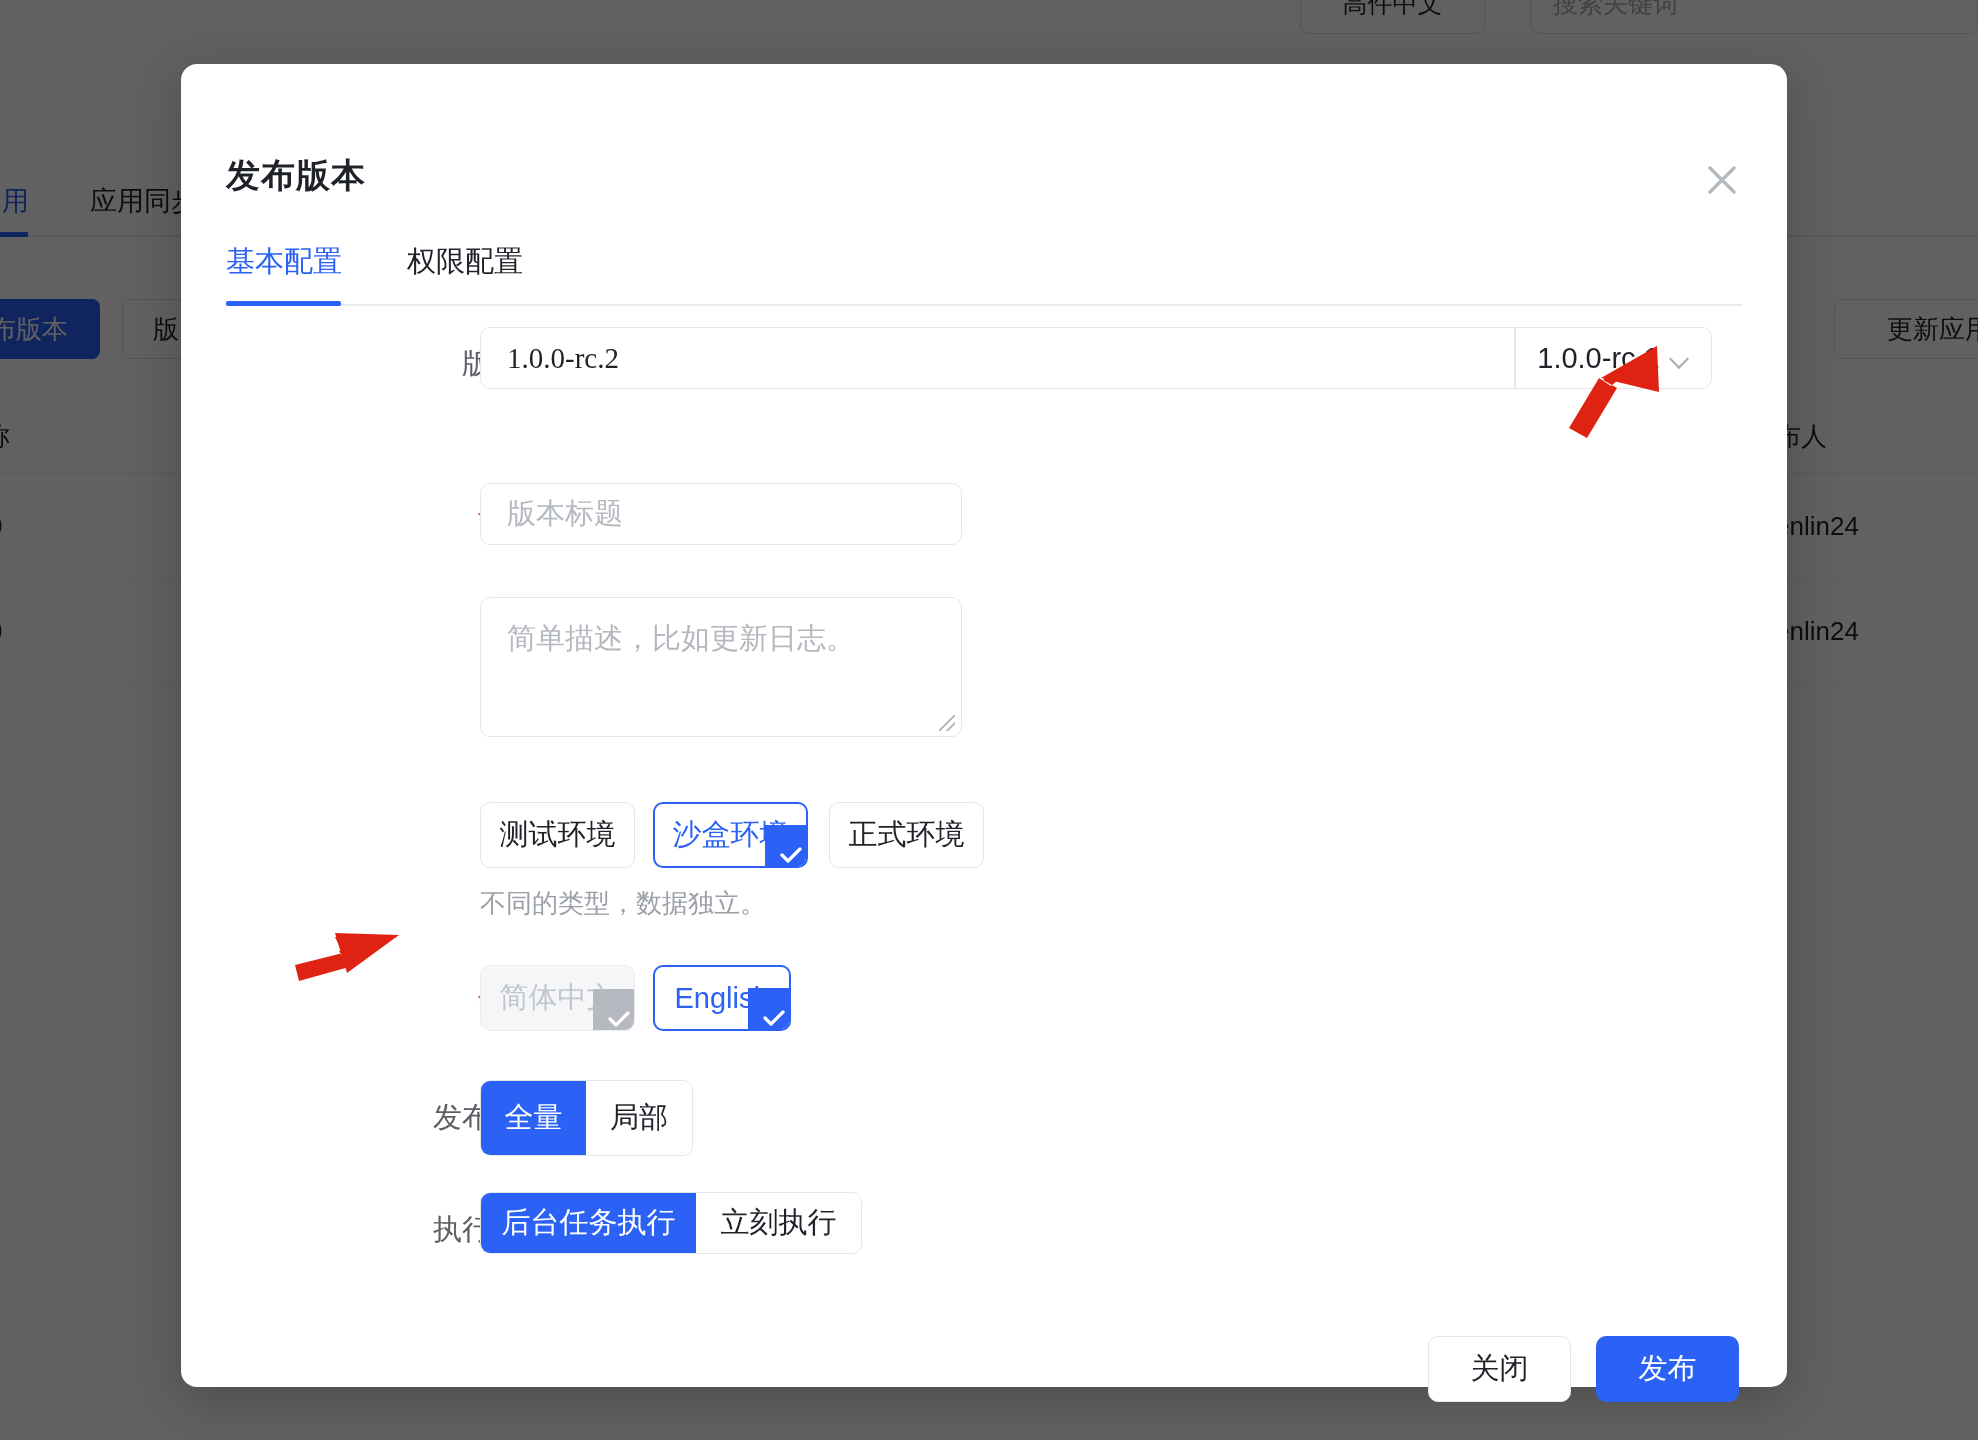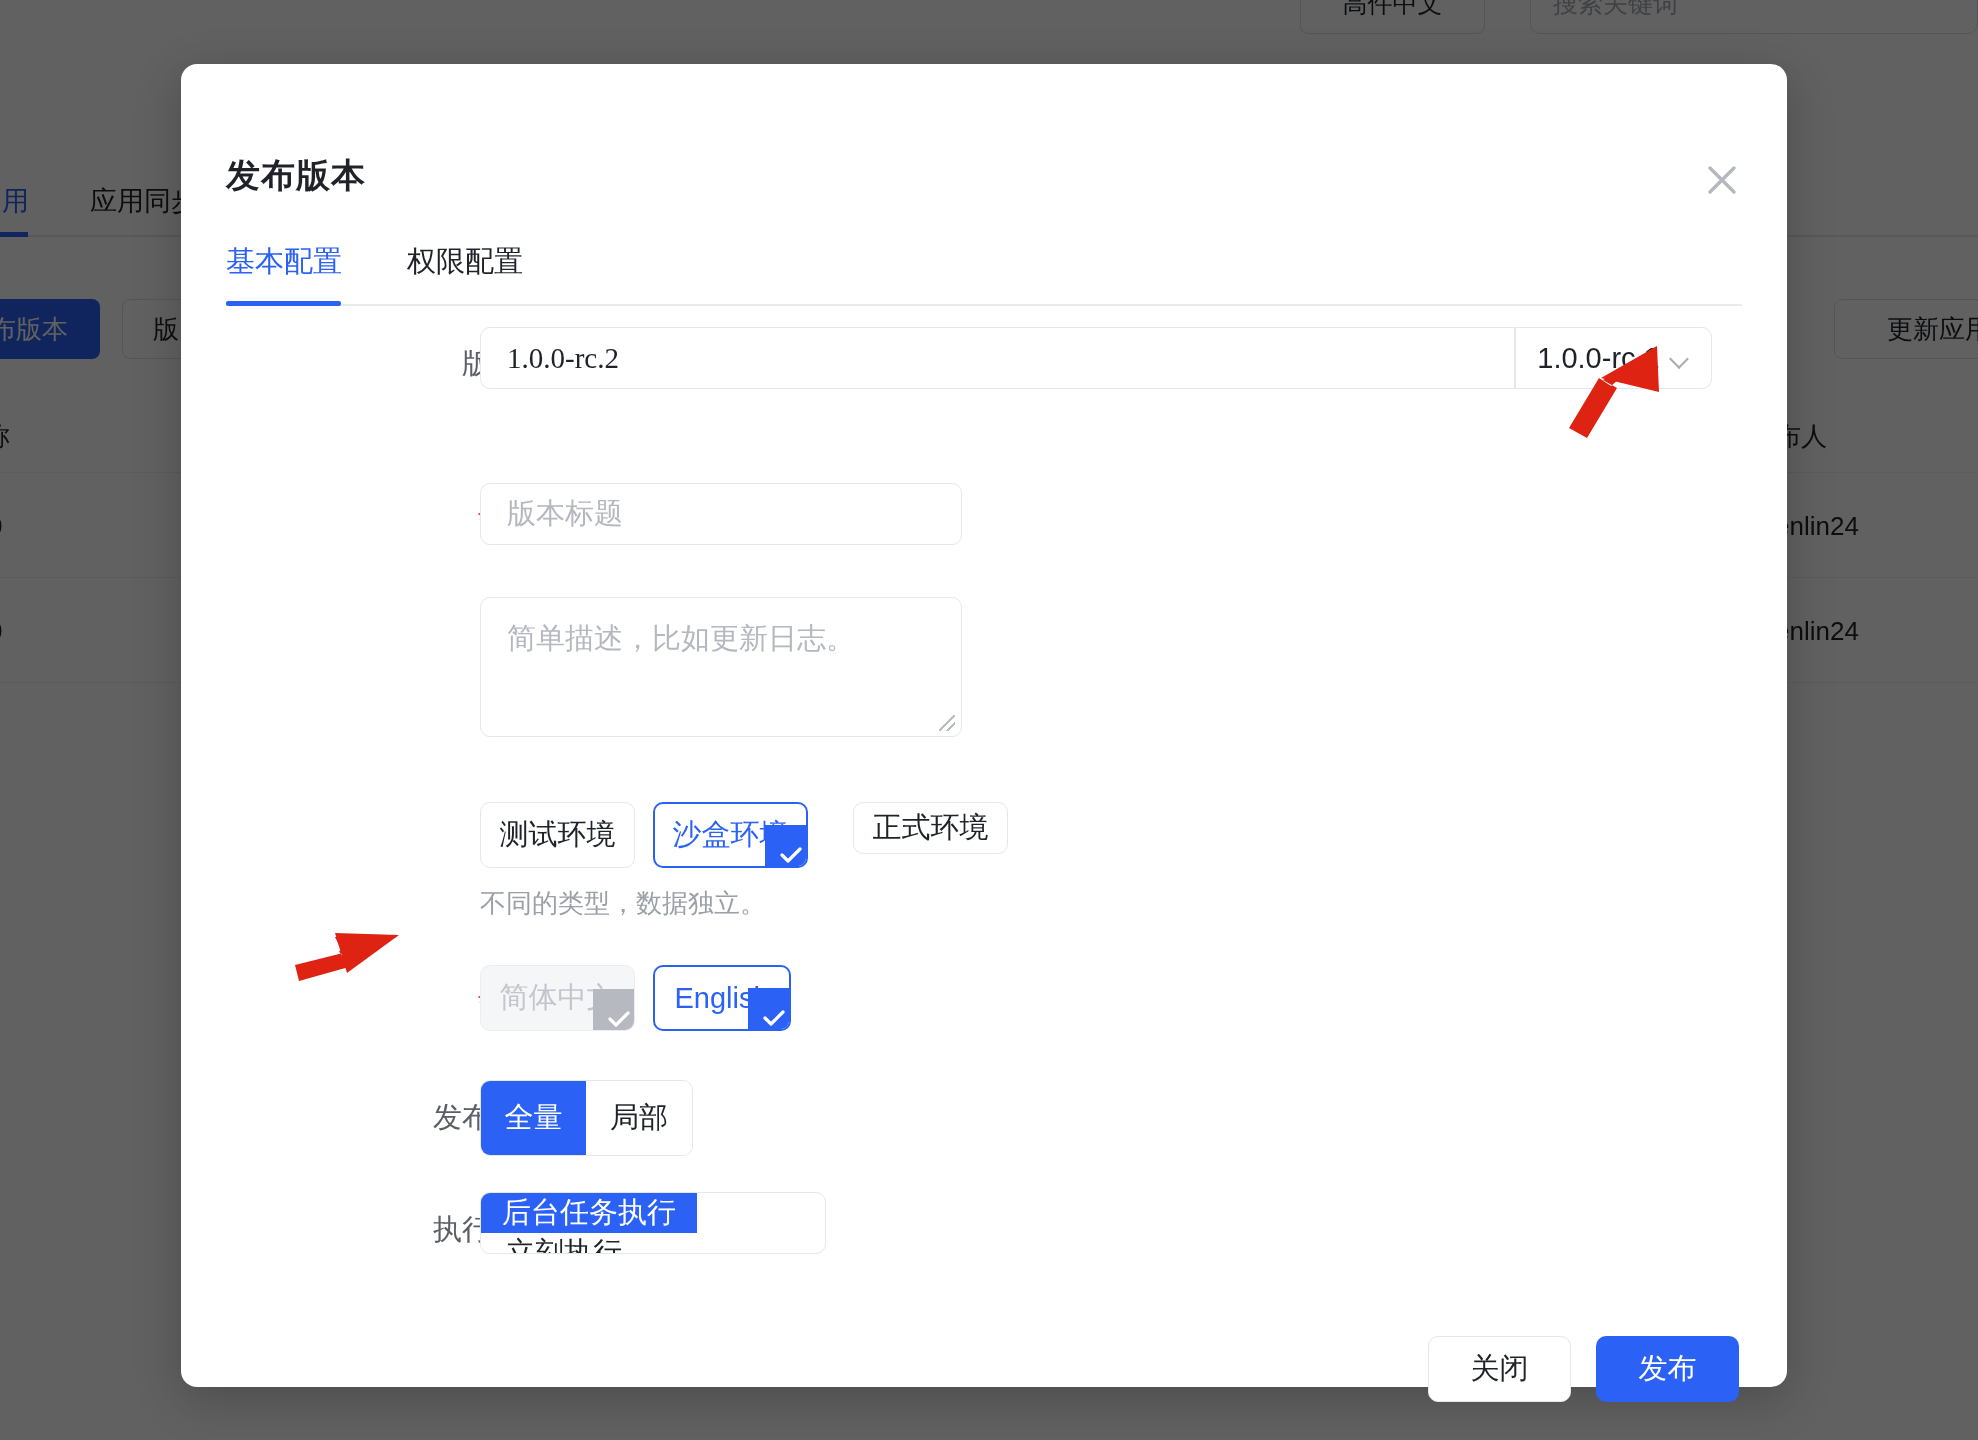--- a/index.html
+++ b/index.html
@@ -302,21 +302,21 @@
     <span>测试环境</span>
   </div>
   <div class="card-opt selected" style="left:472px; top:738px; width:155px; height:66px;">
     <span>沙盒环境</span>
     <span class="corner-check">
       <svg width="22" height="18" viewBox="0 0 22 18">
           <path d="M2 9 L8 15 L20 3" stroke="#fff" stroke-width="3.2" fill="none" stroke-linecap="round" stroke-linejoin="round"></path>
         </svg>
     </span>
   </div>
-  <div class="card-opt" style="left:672px; top:738px; width:155px; height:52px;">
+  <div class="card-opt" style="left:648px; top:738px; width:155px; height:66px;">
     <span>正式环境</span>
   </div>
   <div class="helper" style="left:299px; top:822px;">
     <span>不同的类型，数据独立。</span>
   </div>
 
   <div class="form-label" style="top:920px;">
     <span class="req-star">*</span><span>语言</span>
   </div>
   <div class="card-opt disabled" style="left:299px; top:901px; width:155px; height:66px;">
@@ -344,21 +344,21 @@
       <span>全量</span>
     </div>
     <div class="seg-item" style="width:107px;">
       <span>局部</span>
     </div>
   </div>
 
   <div class="form-label" style="top:1146px;">
     <span>执行方式</span>
   </div>
-  <div class="seg" style="left:299px; top:1128px; width:346px; height:62px;flex-direction:column;">
+  <div class="seg" style="left:299px; top:1128px; width:382px; height:62px;">
     <div class="seg-item active" style="width:216px;">
       <span>后台任务执行</span>
     </div>
     <div class="seg-item" style="width:166px;">
       <span>立刻执行</span>
     </div>
   </div>
 
   <div class="footer-btn secondary" style="left:1247px; top:1272px; width:143px; height:66px;">
     <span>关闭</span>

